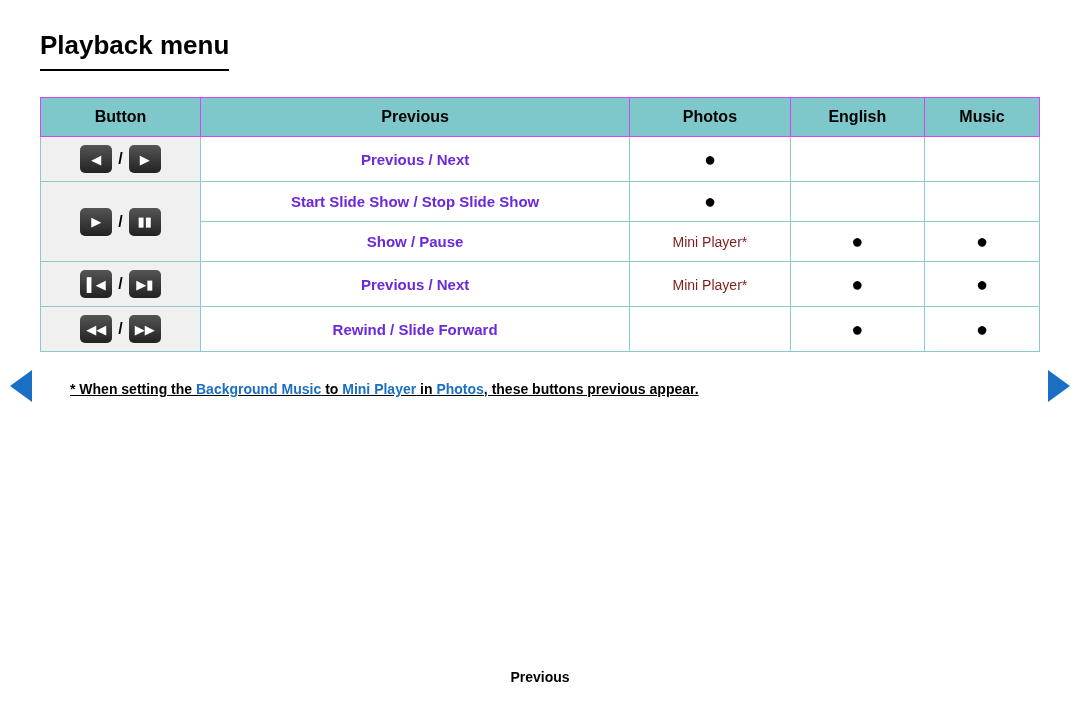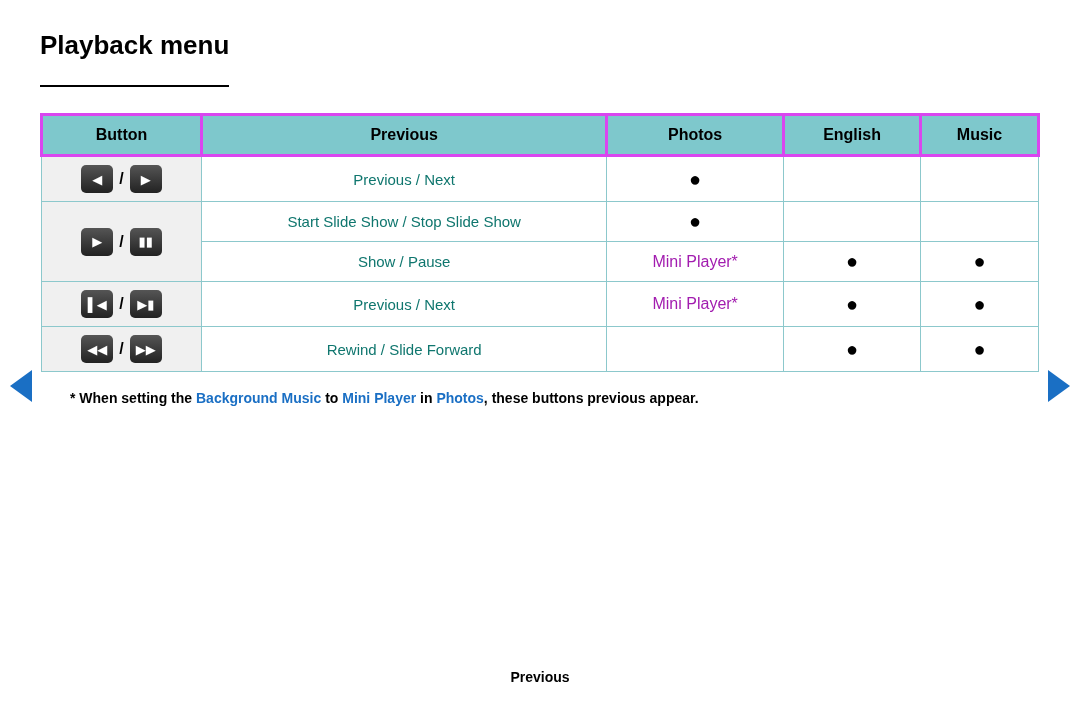--- a/index.html
+++ b/index.html
@@ -19,21 +19,21 @@
     .page-container {
       padding: 30px 40px 20px 40px;
     }
 
     .page-title {
       font-size: 26px;
       font-weight: bold;
       color: #000000;
       margin-bottom: 6px;
       border-bottom: 2px solid #000000;
-      padding-bottom: 24px;
+      padding-bottom: 8px;
       display: inline-block;
     }
 
     .table-wrapper {
       margin-top: 20px;
       width: 100%;
     }
 
     table {
       width: 100%;
@@ -41,51 +41,51 @@
       border: 1px solid #8cc8cc;
     }
 
     thead tr th {
       background-color: #7ec8cc;
       color: #000000;
       font-weight: bold;
       font-size: 16px;
       padding: 10px 14px;
       text-align: center;
-      border: 3px solid #d946ef;
+      border: 1px solid #d946ef;
       margin-left: 17px;
     }
 
     tbody tr td {
       border: 1px solid #8cc8cc;
       padding: 8px 14px;
       text-align: center;
       vertical-align: middle;
       font-size: 15px;
     }
 
     .btn-cell {
       background-color: #f0f0f0;
       width: 160px;
     }
 
     .operation-cell {
-      color: #0f766e;
+      color: #6d28d9;
       font-size: 15px;
-      font-weight: 400;
+      font-weight: 700;
     }
 
     .dot {
       font-size: 20px;
       color: #000000;
     }
 
     .mini-player {
-      color: #a21caf;
-      font-size: 16px;
+      color: #7f1d1d;
+      font-size: 14px;
     }
 
     .btn-group {
       display: flex;
       align-items: center;
       justify-content: center;
       gap: 6px;
     }
 
     .media-btn {
@@ -100,26 +100,27 @@
       font-size: 13px;
     }
 
     .separator {
       font-size: 16px;
       color: #000;
       font-weight: bold;
     }
 
     .footnote {
-      margin-top: 18px;
+      margin-top: 29px;
       font-size: 14px;
       font-weight: bold;
       color: #000000;
       padding-left: 30px;
       padding-right: 30px;
+      text-decoration: underline;
     }
 
     .footnote .highlight-blue {
       color: #1a6fc4;
     }
 
     .nav-arrow-left {
       position: absolute;
       left: 10px;
       top: 370px;

